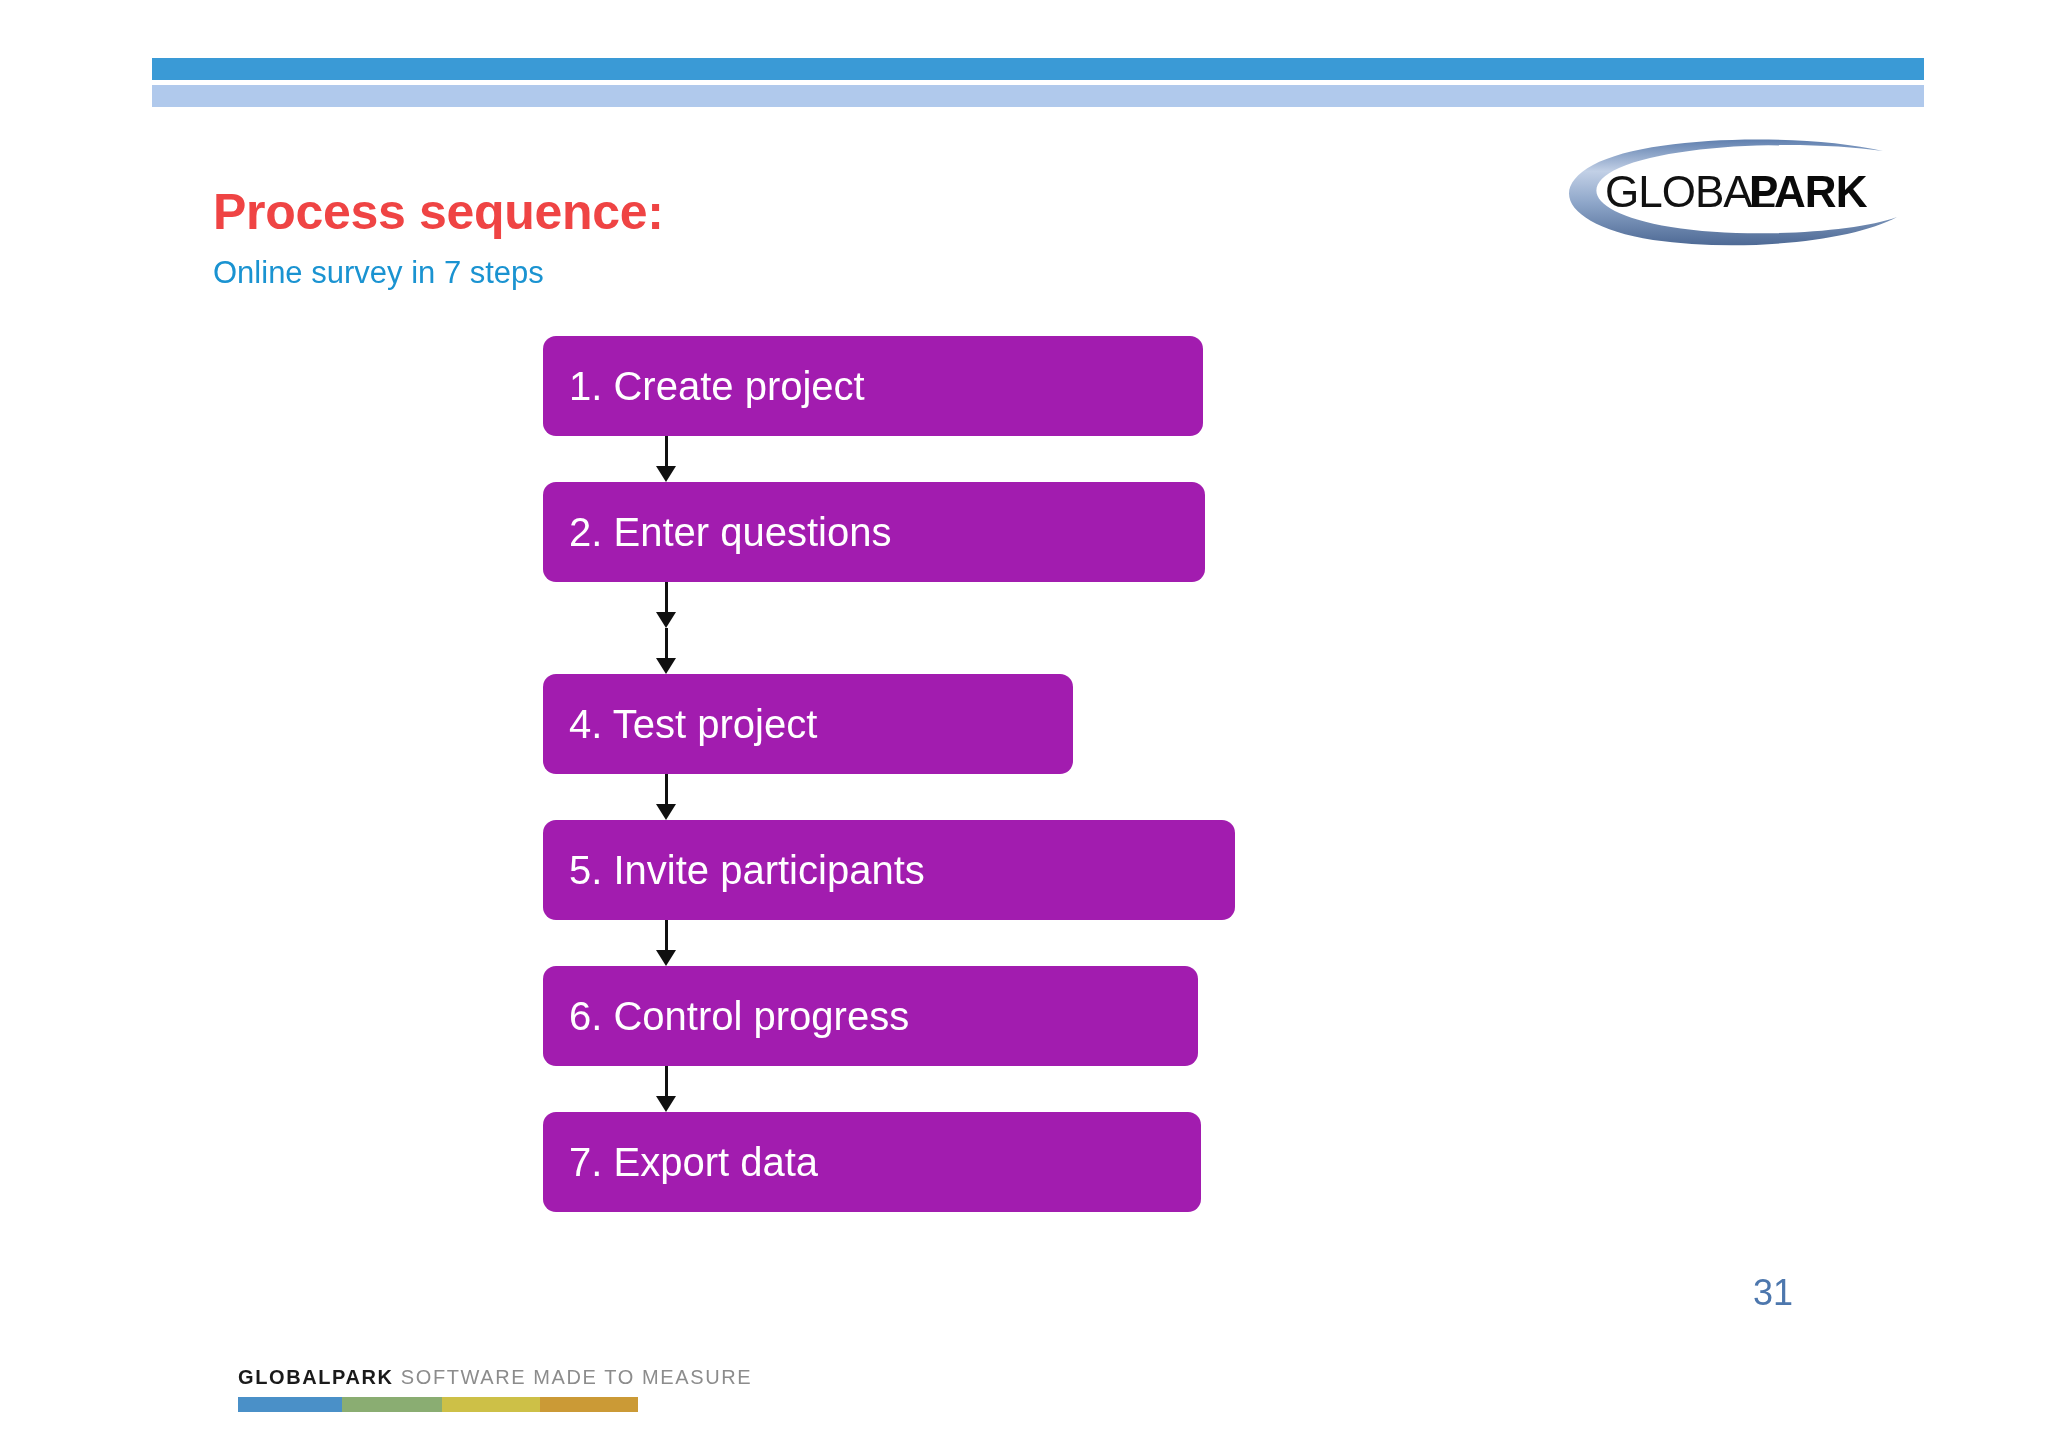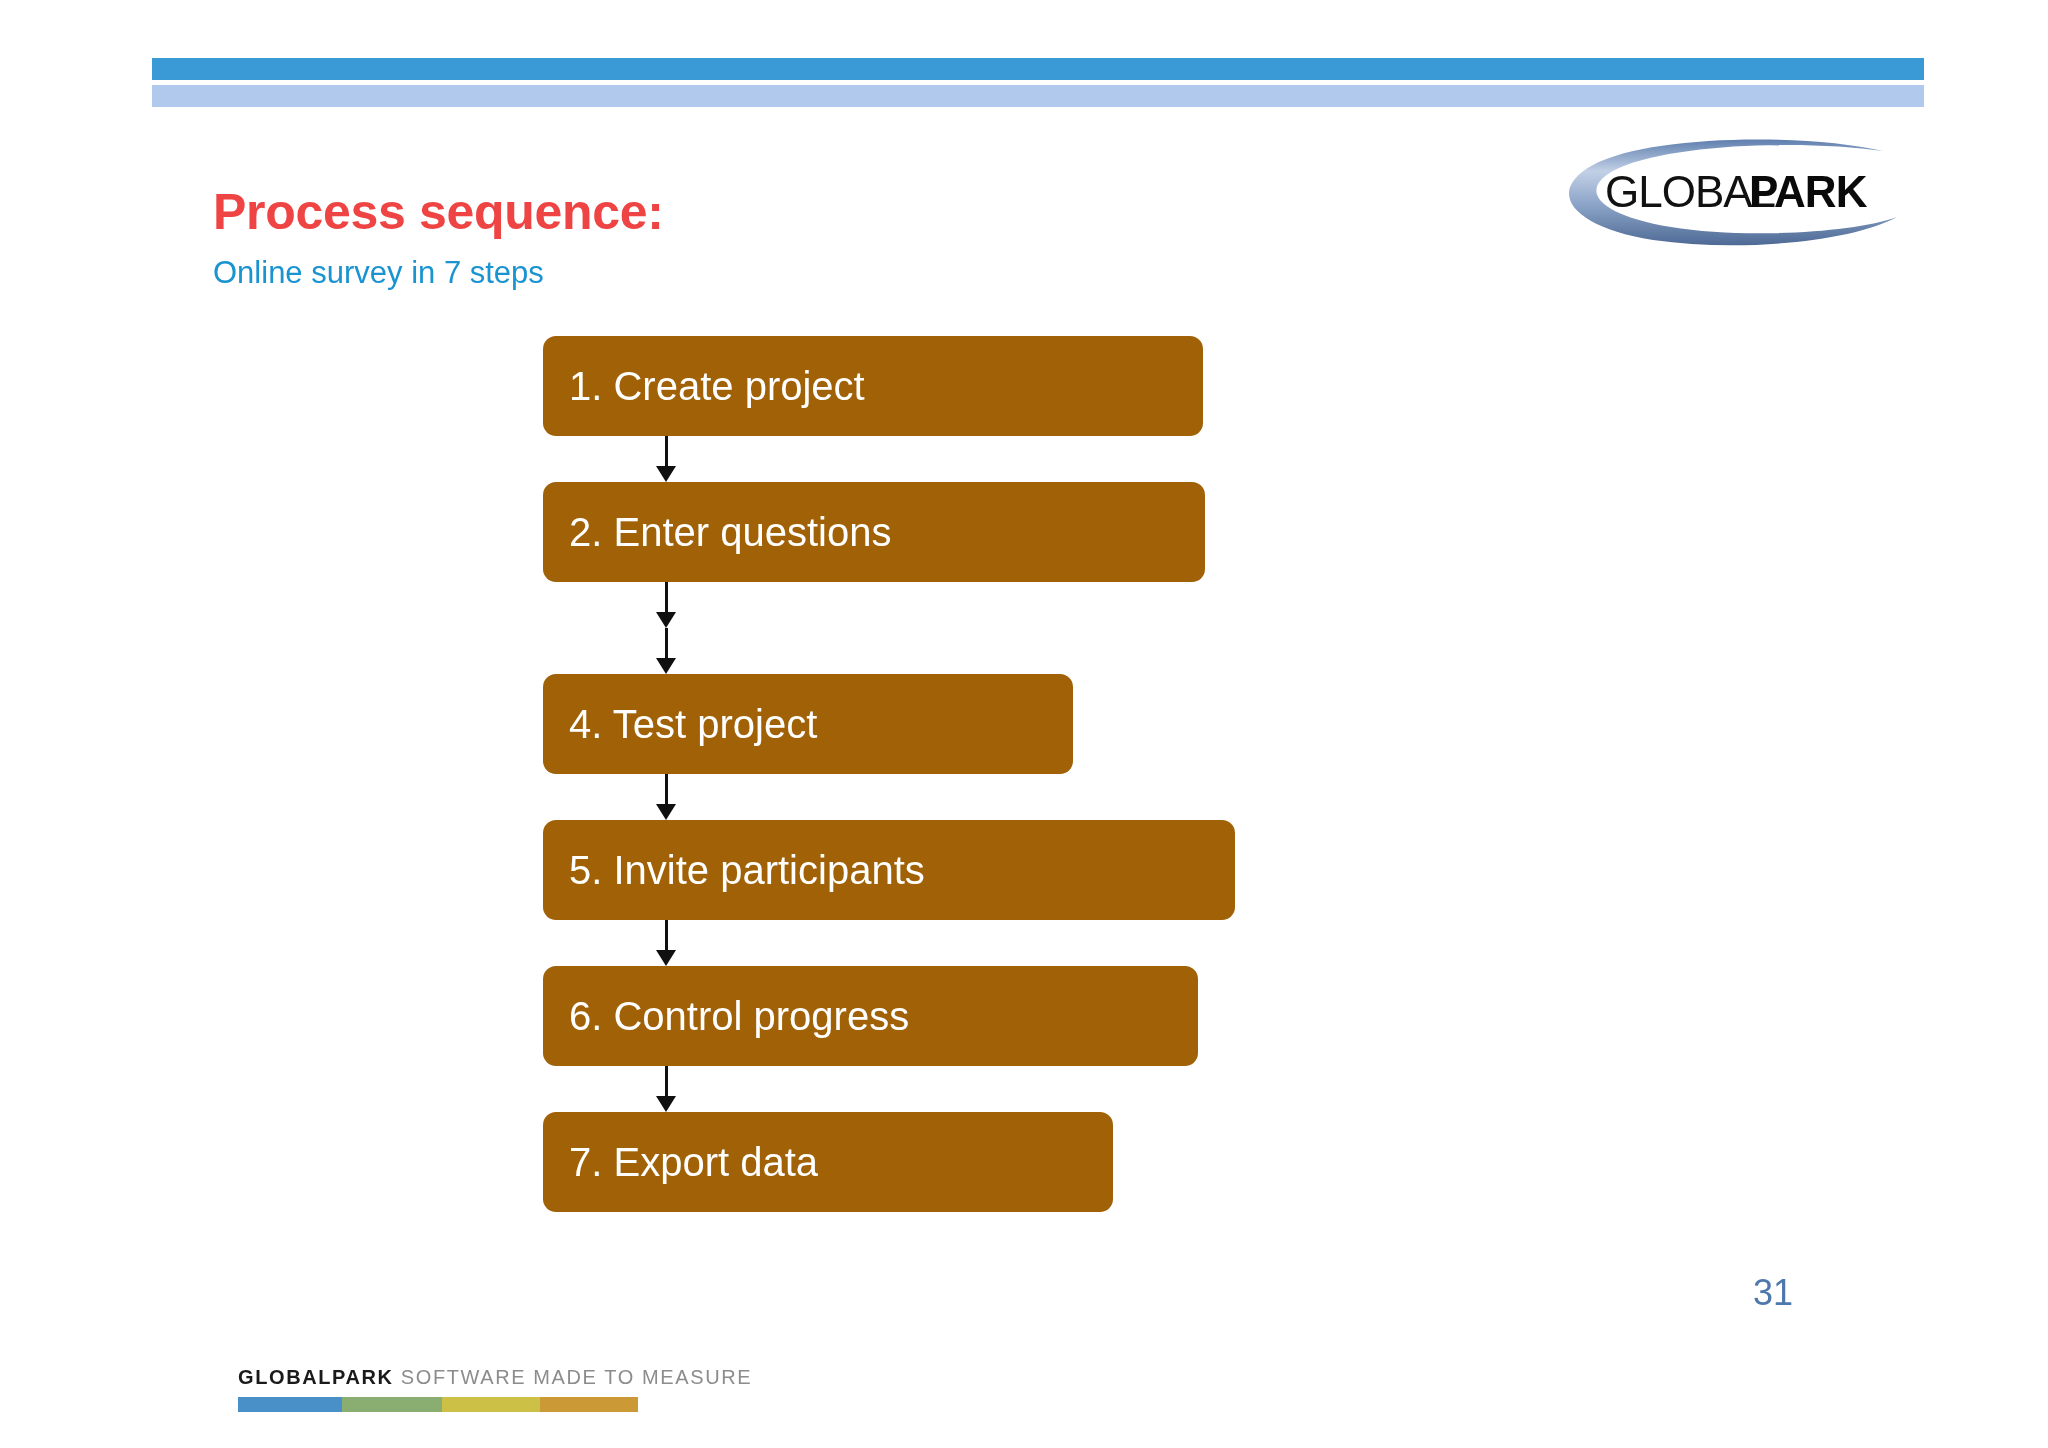--- a/index.html
+++ b/index.html
@@ -86,40 +86,40 @@
   
   .flow {
     position: absolute;
     left: 543px;
     top: 336px;
     width: 662px;
   }
   .flow-box {
     position: relative;
     height: 100px;
-    background: #a16207;
+    background: #a21caf;
     border-radius: 13px;
     box-sizing: border-box;
     display: flex;
     align-items: center;
   }
   .flow-box .flow-label {
     font-size: 40px;
     color: #ffffff;
     padding-left: 26px;
     line-height: 1;
     white-space: nowrap;
   }
   .flow-box.w1 { width: 660px; }
   .flow-box.w2 { width: 662px; text-align: right; }
   .flow-box.w3 { width: 662px; }
   .flow-box.w4 { width: 530px; }
   .flow-box.w5 { width: 692px; }
   .flow-box.w6 { width: 655px; }
-  .flow-box.w7 { width: 570px; }
+  .flow-box.w7 { width: 658px; }
 
   .flow-connector {
     height: 46px;
     position: relative;
   }
   .flow-connector .conn-line {
     position: absolute;
     left: 122px;
     top: 0;
     width: 3px;

